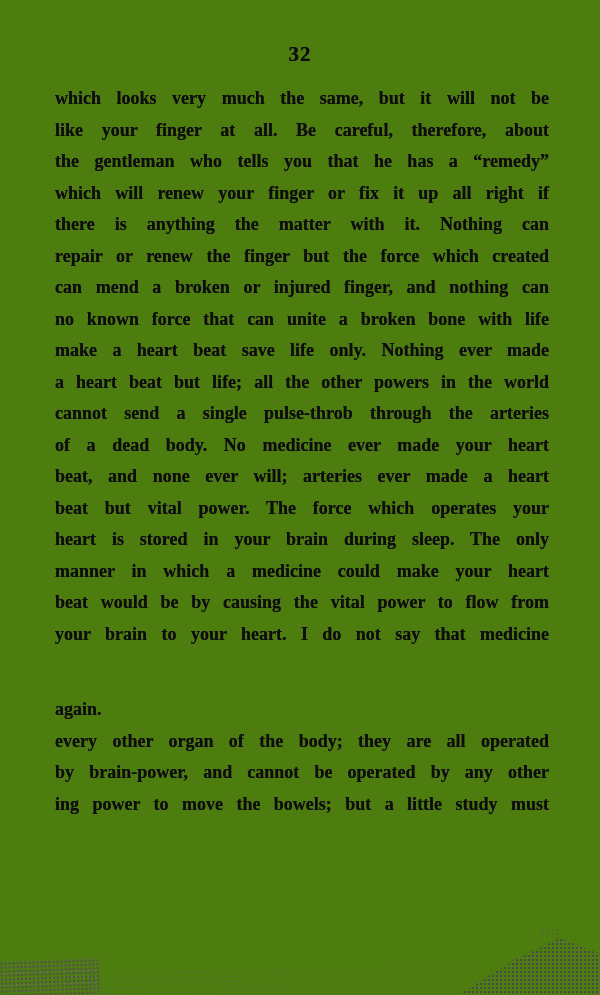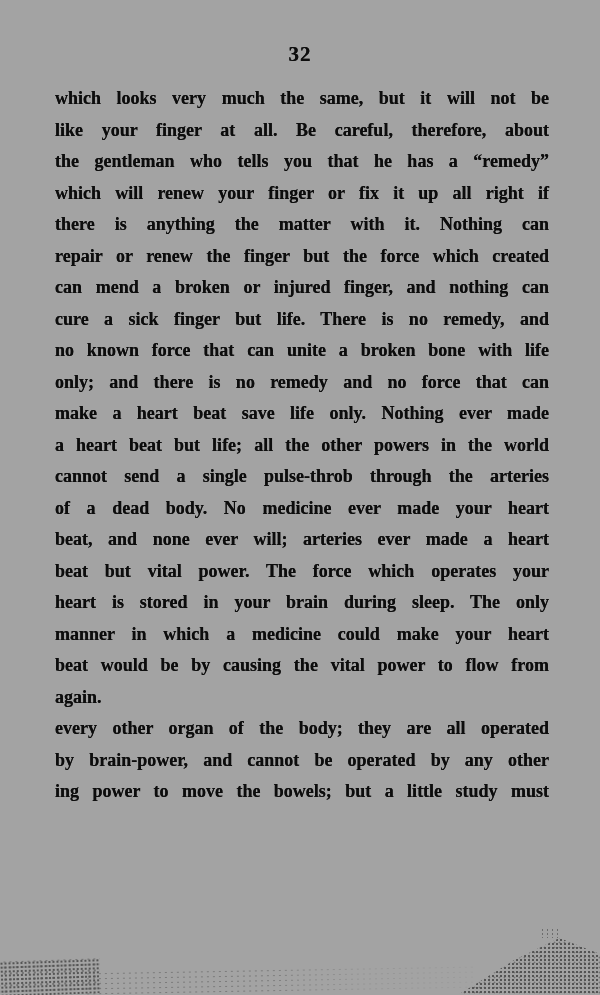--- a/index.html
+++ b/index.html
@@ -7,21 +7,21 @@
     padding: 0;
     width: 600px;
     height: 995px;
     overflow: hidden;
     background: #ffffff;
   }
   .page {
     position: relative;
     width: 600px;
     height: 995px;
-    background: #a3a3a3;
+    background: #4d7c0f;
     font-family: "Liberation Serif", "DejaVu Serif", serif;
     color: #0d0d0d;
   }
   .pagenum {
     position: absolute;
     top: 42px;
     left: 0;
     width: 600px;
     text-align: center;
     font-size: 21px;
@@ -41,20 +41,21 @@
     word-spacing: 1.5px;
   }
   .line {
     text-align: justify;
     text-align-last: justify;
     white-space: nowrap;
   }
   .line.lastline {
     text-align: center;
     text-align-last: left;
+    margin-top: 44px;
   }
   .line.indent {
     text-indent: 33px;
   }
   
   .noise {
     position: absolute;
     pointer-events: none;
   }
   .noise-bl {
@@ -101,32 +102,31 @@
   <div class="pagenum">32</div>
 
   <div class="text-block" id="text-block">
       <div class="line">which looks very much the same, but it will not be</div>
       <div class="line">like your finger at all. Be careful, therefore, about</div>
       <div class="line">the gentleman who tells you that he has a “remedy”</div>
       <div class="line">which will renew your finger or fix it up all right if</div>
       <div class="line">there is anything the matter with it. Nothing can</div>
       <div class="line">repair or renew the finger but the force which created</div>
       <div class="line">can mend a broken or injured finger, and nothing can</div>
-      <div class="line">cure a sick finger but life. There is no remedy, and</div>
       <div class="line">no known force that can unite a broken bone with life</div>
-      <div class="line">only; and there is no remedy and no force that can</div>
       <div class="line">make a heart beat save life only. Nothing ever made</div>
       <div class="line">a heart beat but life; all the other powers in the world</div>
       <div class="line">cannot send a single pulse-throb through the arteries</div>
       <div class="line">of a dead body. No medicine ever made your heart</div>
       <div class="line">beat, and none ever will; arteries ever made a heart</div>
       <div class="line">beat but vital power. The force which operates your</div>
       <div class="line">heart is stored in your brain during sleep. The only</div>
       <div class="line">manner in which a medicine could make your heart</div>
       <div class="line">beat would be by causing the vital power to flow from</div>
+      <div class="line">your brain to your heart. I do not say that medicine</div>
       <div class="line lastline">again.</div>
       <div class="line">every other organ of the body; they are all operated</div>
       <div class="line">by brain-power, and cannot be operated by any other</div>
       <div class="line">ing power to move the bowels; but a little study must</div>
     </div>
 
   <div class="noise noise-bl"></div>
   <div class="noise noise-strip"></div>
   <div class="noise noise-br"></div>
   <div class="noise noise-spec"></div>

